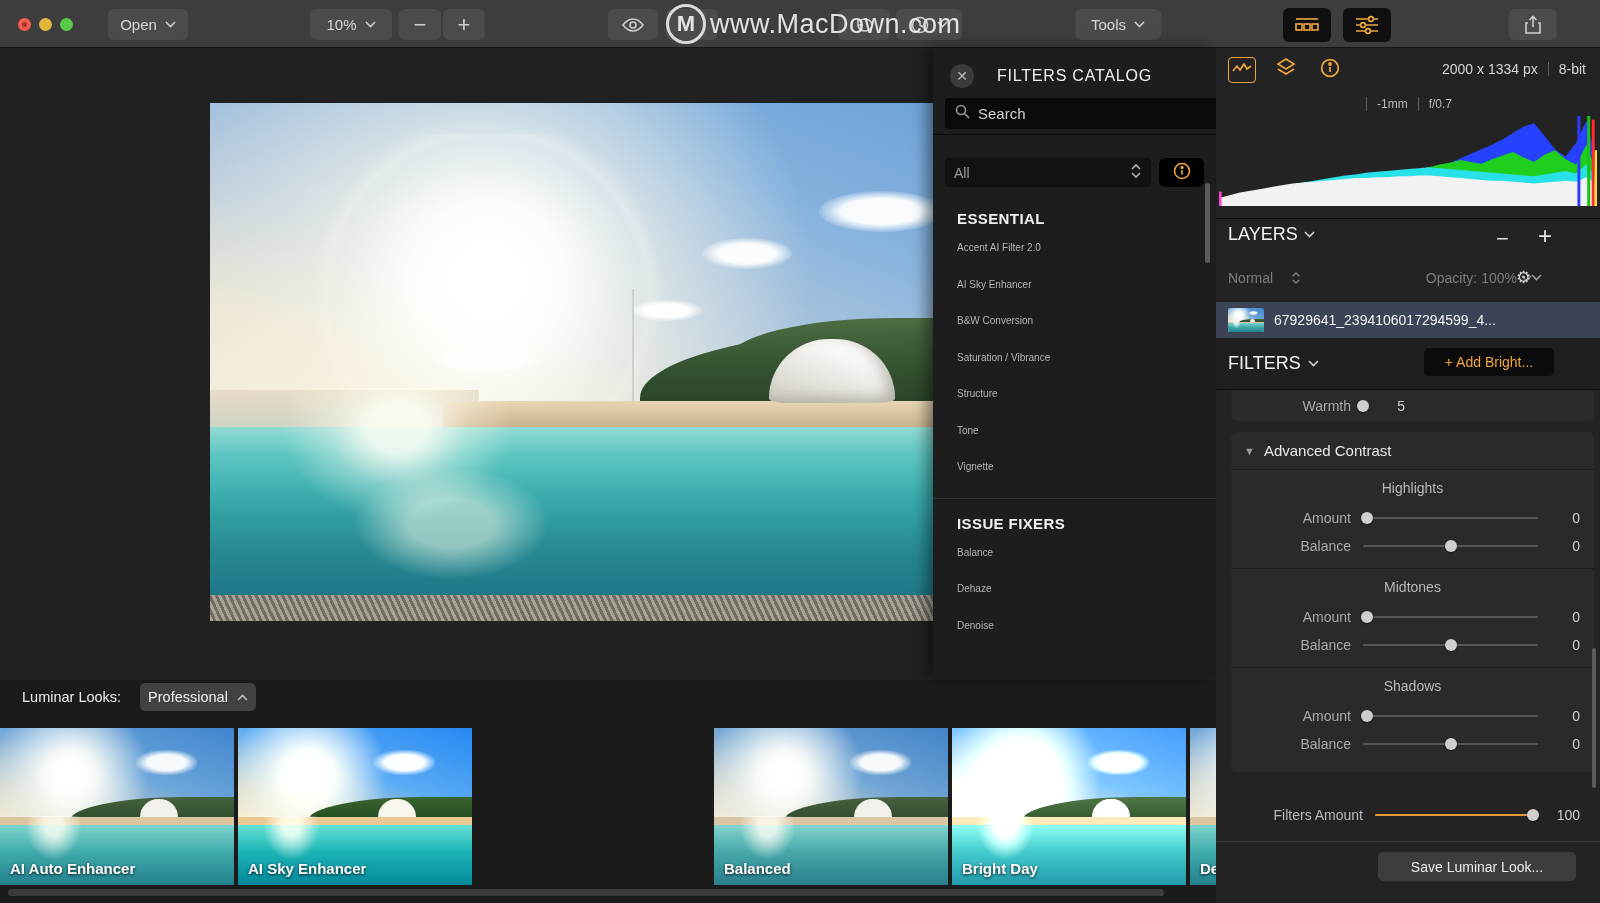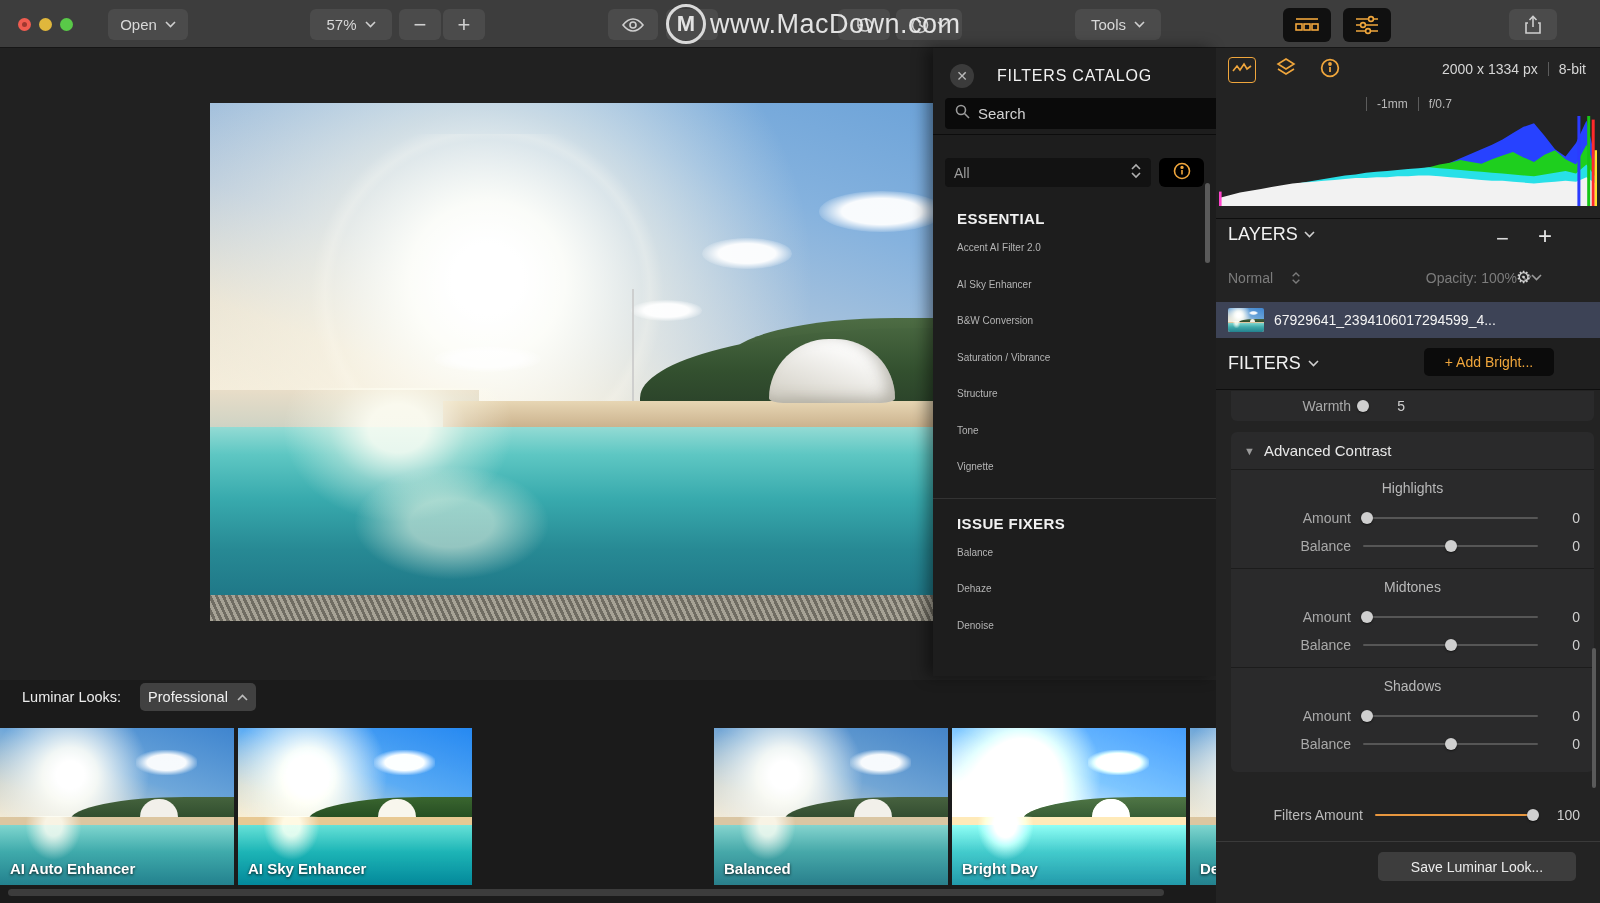--- a/index.html
+++ b/index.html
@@ -156,21 +156,21 @@
     <span class="tl green"></span>
 
     <button class="tbtn b-open">
       <span>Open</span>
       <svg class="icon chev" viewBox="0 0 11 7">
           <path d="M1 1l4.5 4.5L10 1"></path>
         </svg>
     </button>
 
     <button class="tbtn b-zoom">
-      <span>57%</span>
+      <span>10%</span>
       <svg class="icon chev" viewBox="0 0 11 7">
           <path d="M1 1l4.5 4.5L10 1"></path>
         </svg>
     </button>
     <button class="tbtn b-minus">
         <span>−</span>
       </button>
     <button class="tbtn b-plus">
         <span>+</span>
       </button>

